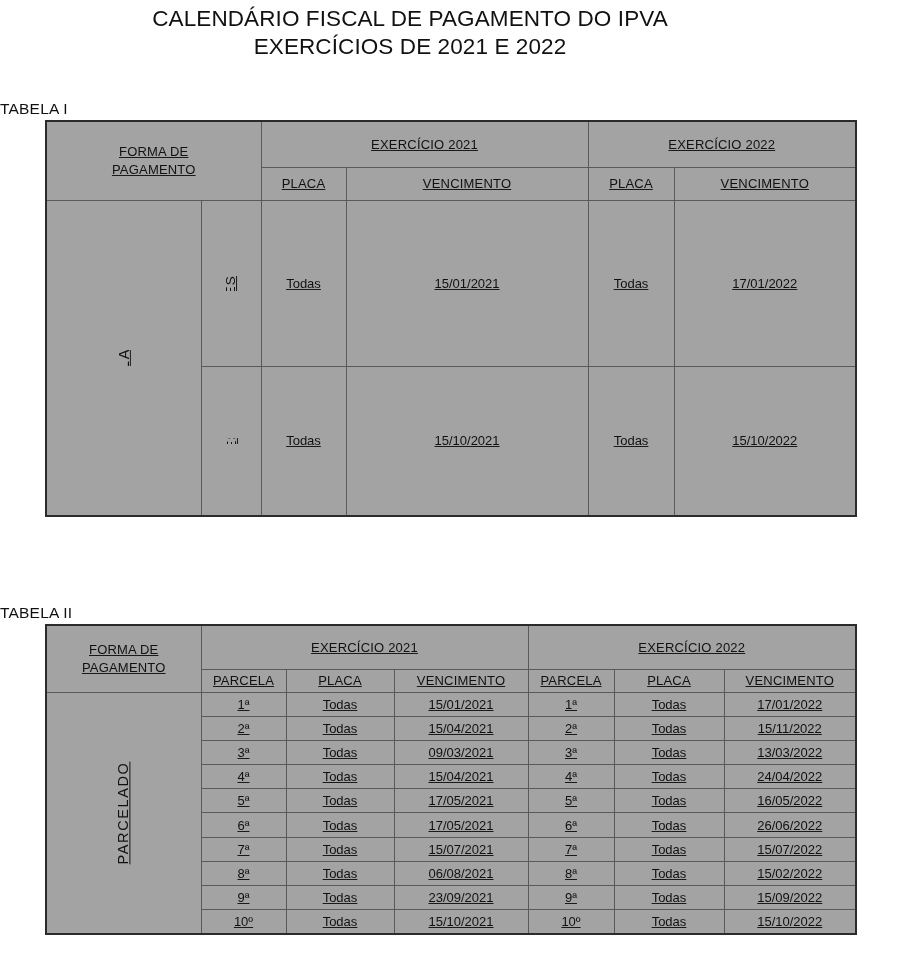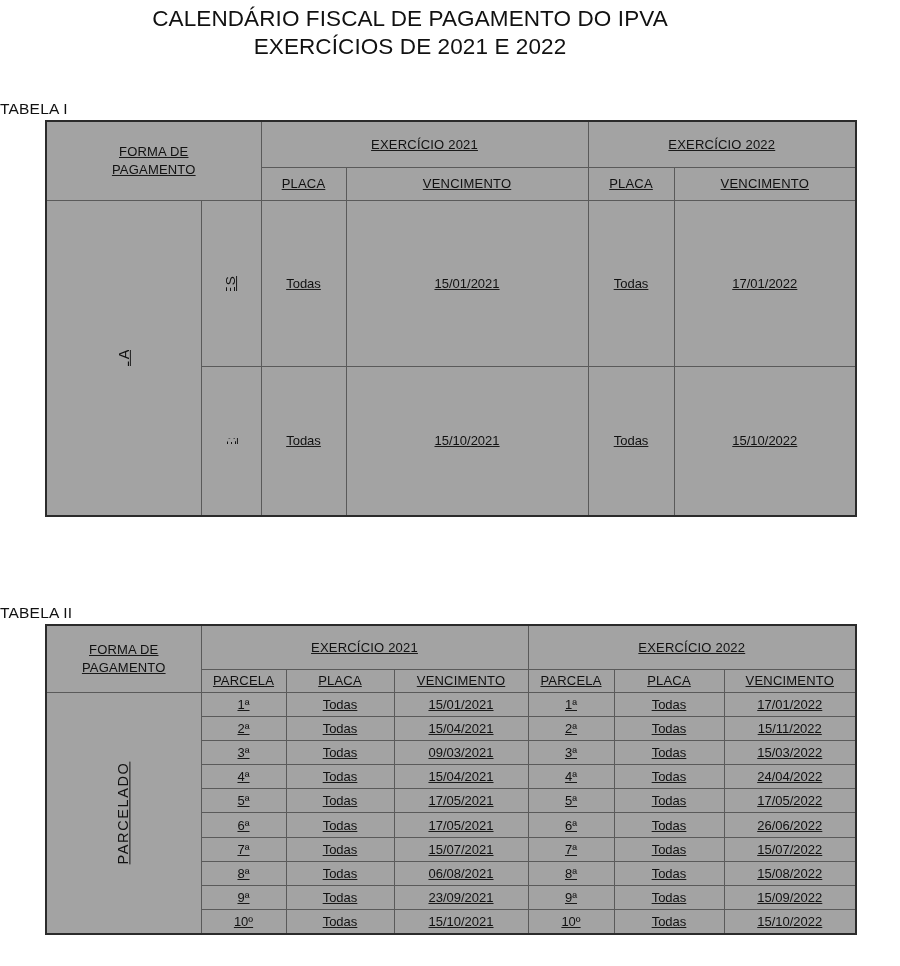--- a/index.html
+++ b/index.html
@@ -270,37 +270,37 @@
         <td class="cell-parc">2ª</td>
         <td class="cell-placa">Todas</td>
         <td class="cell-venc">15/11/2022</td>
       </tr>
       <tr class="data-row">
         <td class="cell-parc">3ª</td>
         <td class="cell-placa">Todas</td>
         <td class="cell-venc">09/03/2021</td>
         <td class="cell-parc">3ª</td>
         <td class="cell-placa">Todas</td>
-        <td class="cell-venc">15/03/2022</td>
+        <td class="cell-venc">13/03/2022</td>
       </tr>
       <tr class="data-row">
         <td class="cell-parc">4ª</td>
         <td class="cell-placa">Todas</td>
         <td class="cell-venc">15/04/2021</td>
         <td class="cell-parc">4ª</td>
         <td class="cell-placa">Todas</td>
         <td class="cell-venc">24/04/2022</td>
       </tr>
       <tr class="data-row">
         <td class="cell-parc">5ª</td>
         <td class="cell-placa">Todas</td>
         <td class="cell-venc">17/05/2021</td>
         <td class="cell-parc">5ª</td>
         <td class="cell-placa">Todas</td>
-        <td class="cell-venc">17/05/2022</td>
+        <td class="cell-venc">16/05/2022</td>
       </tr>
       <tr class="data-row">
         <td class="cell-parc">6ª</td>
         <td class="cell-placa">Todas</td>
         <td class="cell-venc">17/05/2021</td>
         <td class="cell-parc">6ª</td>
         <td class="cell-placa">Todas</td>
         <td class="cell-venc">26/06/2022</td>
       </tr>
       <tr class="data-row">
@@ -310,21 +310,21 @@
         <td class="cell-parc">7ª</td>
         <td class="cell-placa">Todas</td>
         <td class="cell-venc">15/07/2022</td>
       </tr>
       <tr class="data-row">
         <td class="cell-parc">8ª</td>
         <td class="cell-placa">Todas</td>
         <td class="cell-venc">06/08/2021</td>
         <td class="cell-parc">8ª</td>
         <td class="cell-placa">Todas</td>
-        <td class="cell-venc">15/08/2022</td>
+        <td class="cell-venc">15/02/2022</td>
       </tr>
       <tr class="data-row">
         <td class="cell-parc">9ª</td>
         <td class="cell-placa">Todas</td>
         <td class="cell-venc">23/09/2021</td>
         <td class="cell-parc">9ª</td>
         <td class="cell-placa">Todas</td>
         <td class="cell-venc">15/09/2022</td>
       </tr>
       <tr class="data-row">

